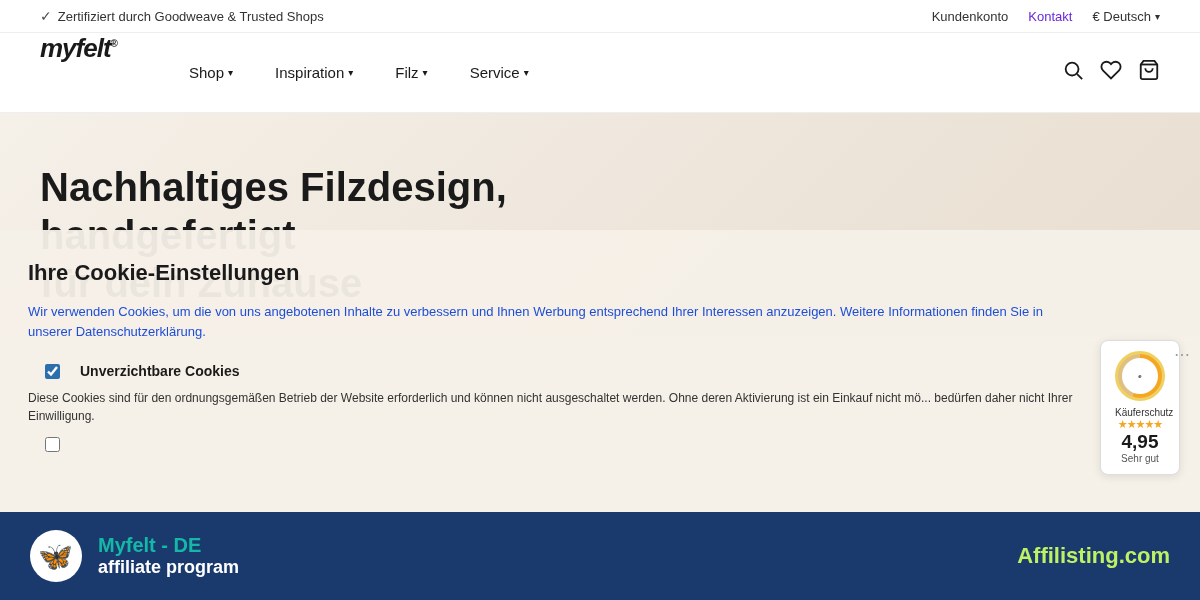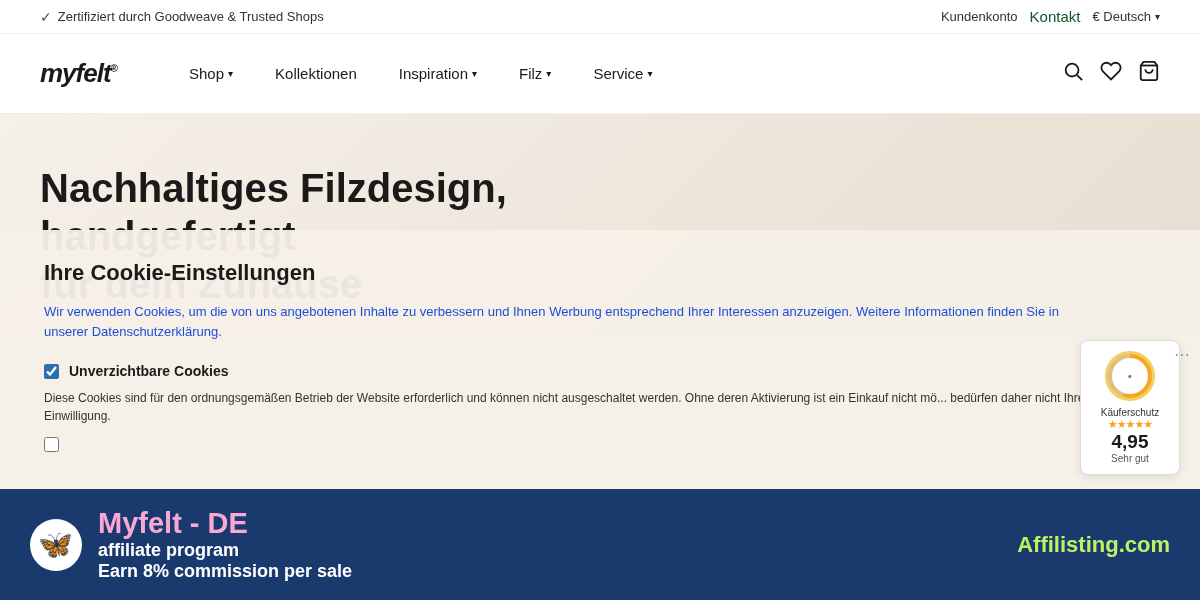--- a/index.html
+++ b/index.html
@@ -10,30 +10,29 @@
       background: #fff;
       border-bottom: 1px solid #eee;
       padding: 8px 40px;
       display: flex;
       align-items: center;
       justify-content: space-between;
       font-size: 13px;
       color: #333;
     }
     .top-bar-left { display: flex; align-items: center; gap: 6px; }
-    .top-bar-right { display: flex; align-items: center; gap: 12px; }
+    .top-bar-right { display: flex; align-items: center; gap: 20px; }
     .check-icon { color: #4a4a4a; font-size: 14px; }
     .lang-selector { display: flex; align-items: center; gap: 4px; cursor: pointer; }
 
     
     .nav {
       background: #fff;
       padding: 0 40px;
       display: flex;
-      align-items: center;
       height: 80px;
       border-bottom: 1px solid #eee;
     }
     .logo {
       font-size: 26px;
       font-weight: 700;
       color: #1a1a1a;
       letter-spacing: -1px;
       margin-right: 60px;
       font-style: italic;
@@ -76,40 +75,41 @@
 
     
     .cookie-overlay {
       position: absolute;
       top: 230px;
       left: 0;
       right: 0;
       bottom: 0;
       background: rgba(245, 240, 232, 0.95);
       z-index: 10;
-      padding: 30px 44px;
+      padding: 30px 28px;
     }
     .cookie-title {
       font-size: 22px;
       font-weight: 700;
       color: #1a1a1a;
       margin-bottom: 16px;
     }
     .cookie-text {
       font-size: 13px;
       color: #1d4ed8;
       line-height: 1.5;
       margin-bottom: 22px;
       max-width: 1050px;
     }
     .cookie-checkbox-row {
       display: flex;
       align-items: center;
-      gap: 10px;
+      gap: 20px;
       margin-bottom: 10px;
+      margin-left: 17px;
     }
     .cookie-checkbox-row input[type="checkbox"] {
       width: 15px;
       height: 15px;
       accent-color: #2c6fad;
     }
     .cookie-checkbox-label {
       font-size: 14px;
       font-weight: 600;
       color: #1a1a1a;
@@ -125,21 +125,21 @@
     
     .trusted-badge {
       position: absolute;
       top: 340px;
       right: 20px;
       background: #fff;
       border: 1px solid #ddd;
       border-radius: 8px;
       padding: 10px 14px;
       text-align: center;
-      width: 100px;
+      width: 80px;
       z-index: 20;
       box-shadow: 0 2px 8px rgba(0,0,0,0.1);
     }
     .trusted-badge-circle {
       width: 50px;
       height: 50px;
       border-radius: 50%;
       background: conic-gradient(#f5a623 0deg, #f5a623 200deg, #e0c080 200deg, #e0c080 360deg);
       margin: 0 auto 6px;
       display: flex;
@@ -196,23 +196,23 @@
       width: 52px;
       height: 52px;
       display: flex;
       align-items: center;
       justify-content: center;
       flex-shrink: 0;
     }
     .butterfly-icon { font-size: 28px; }
     .affiliate-text {}
     .affiliate-title {
-      font-size: 29px;
-      font-weight: 700;
-      color: #f9a8d4;
+      font-size: 20px;
+      font-weight: 700;
+      color: #14b8a6;
     }
     .affiliate-subtitle {
       font-size: 18px;
       font-weight: 700;
       color: #fff;
     }
     .affiliate-site {
       font-size: 22px;
       font-weight: 700;
       color: #bef264;
@@ -227,39 +227,36 @@
 </head>
 <body>
 
 <div class="top-bar">
   <div class="top-bar-left">
     <span class="check-icon">✓</span>
     <span>Zertifiziert durch Goodweave &amp; Trusted Shops</span>
   </div>
   <div class="top-bar-right">
     <a style="color:#333;text-decoration:none;font-size:13px;">Kundenkonto</a>
-    <a style="color:#14532d;text-decoration:none;font-size:15px;">Kontakt</a>
+    <a style="color:#6d28d9;text-decoration:none;font-size:13px;">Kontakt</a>
     <div class="lang-selector">
       <span>€ Deutsch</span>
       <span class="chevron-down">▾</span>
     </div>
   </div>
 </div>
 
 <nav class="nav">
   <div class="logo">
     <span>myfelt</span><sup>®</sup>
   </div>
   <div class="nav-links">
     <a class="nav-item">
       <span>Shop</span>
       <span class="chevron-down">▾</span>
-    </a>
-    <a class="nav-item">
-      <span>Kollektionen</span>
     </a>
     <a class="nav-item">
       <span>Inspiration</span>
       <span class="chevron-down">▾</span>
     </a>
     <a class="nav-item">
       <span>Filz</span>
       <span class="chevron-down">▾</span>
     </a>
     <a class="nav-item">
@@ -325,16 +322,15 @@
 
 <span class="more-dots">⋯</span>
 
 <div class="affiliate-banner">
   <div class="affiliate-logo">
     <span class="butterfly-icon">🦋</span>
   </div>
   <div class="affiliate-text">
     <div class="affiliate-title">Myfelt - DE</div>
     <div class="affiliate-subtitle">affiliate program</div>
-    <div class="affiliate-subtitle">Earn 8% commission per sale</div>
   </div>
   <div class="affiliate-site">Affilisting.com</div>
 </div>
 
 </body></html>

